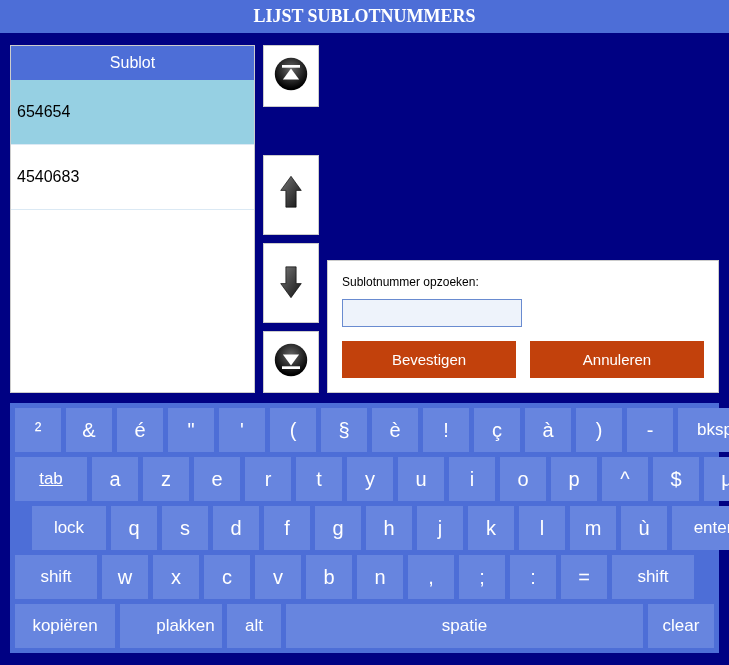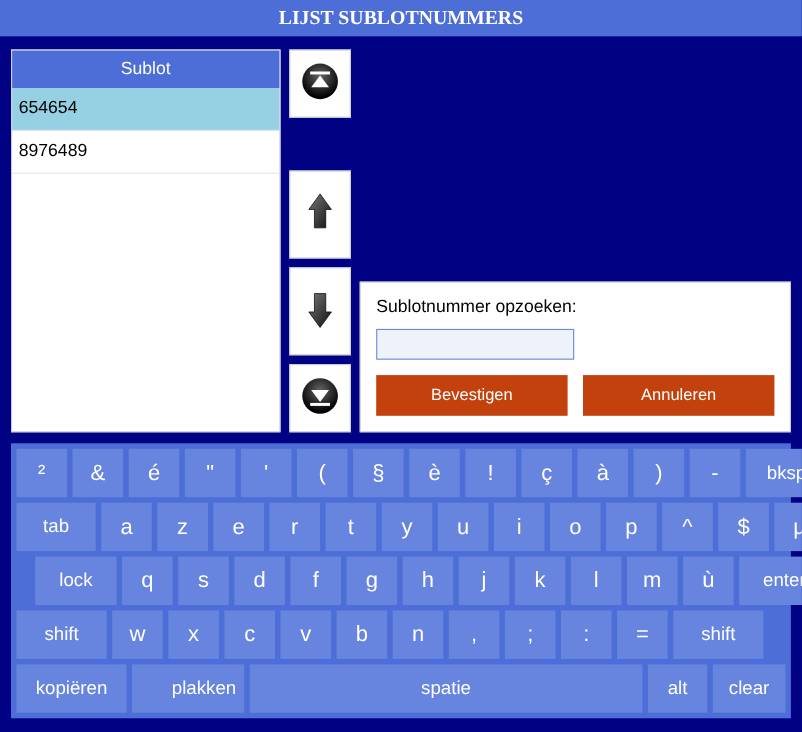--- a/index.html
+++ b/index.html
@@ -34,21 +34,21 @@
     flex-direction: column;
   }
   .list-header {
     background: #4d6ed7;
     color: #fff;
     text-align: center;
     padding: 8px 0;
     font-size: 16px;
   }
   .list-row {
-    padding: 10px 6px;
+    padding: 23px 6px;
     font-size: 16px;
     color: #000;
     border-bottom: 1px solid #dbe9f4;
   }
   .list-row.selected {
     background: #96d0e3;
   }
   .nav-col {
     display: flex;
     flex-direction: column;
@@ -69,21 +69,21 @@
   }
   .nav-btn svg { width: 36px; height: 36px; }
   .search-panel {
     background: #fff;
     border: 1px solid #ccc;
     flex: 1;
     align-self: flex-end;
     padding: 14px 14px 14px 14px;
   }
   .search-label {
-    font-size: 16px;
+    font-size: 12px;
     color: #000;
     margin-bottom: 10px;
   }
   .search-input {
     width: 180px;
     height: 28px;
     border: 1px solid #698bd0;
     background: #eef3fb;
     padding: 2px 4px;
     font-size: 14px;
@@ -120,21 +120,21 @@
     font-size: 20px;
     display: flex;
     align-items: center;
     justify-content: center;
     height: 44px;
     cursor: pointer;
     user-select: none;
     flex-shrink: 0;
   }
   .key.w1 { width: 46px; }
-  .key.w-tab { width: 72px; }
+  .key.w-tab { width: 72px; text-decoration: underline; }
   .key.w-lock { width: 74px; margin-left: 17px; }
   .key.w-shift { width: 82px; }
   .key.w-bksp { width: 74px; }
   .key.w-enter { width: 82px; }
   .key.w-shift-r { width: 82px; }
   .key.w-kop { width: 100px; }
   .key.w-plak { width: 102px; padding-left: 29px; }
   .key.w-space { flex: 1; }
   .key.w-alt { width: 54px; }
   .key.w-clear { width: 66px; }
@@ -142,21 +142,21 @@
 </style>
 </head>
 <body>
 
 <div class="header">LIJST SUBLOTNUMMERS</div>
 
 <div class="main-area">
   <div class="list-panel">
     <div class="list-header">Sublot</div>
     <div class="list-row selected">654654</div>
-    <div class="list-row">8976489</div>
+    <div class="list-row">4540683</div>
   </div>
 
   <div class="nav-col">
     <div class="nav-btn">
       <span>
         <svg viewBox="0 0 40 40">
           <defs>
             <radialGradient id="g1" cx="50%" cy="35%" r="60%">
               <stop offset="0%" stop-color="#666"></stop>
               <stop offset="100%" stop-color="#000"></stop>
@@ -280,17 +280,17 @@
     <div class="key w1">n</div>
     <div class="key w1">,</div>
     <div class="key w1">;</div>
     <div class="key w1">:</div>
     <div class="key w1">=</div>
     <div class="key w-shift-r sm">shift</div>
   </div>
   <div class="kb-row">
     <div class="key w-kop sm">kopiëren</div>
     <div class="key w-plak sm">plakken</div>
+    <div class="key w-alt sm">alt</div>
     <div class="key w-space sm">spatie</div>
-    <div class="key w-alt sm">alt</div>
     <div class="key w-clear sm">clear</div>
   </div>
 </div>
 
 </body></html>

